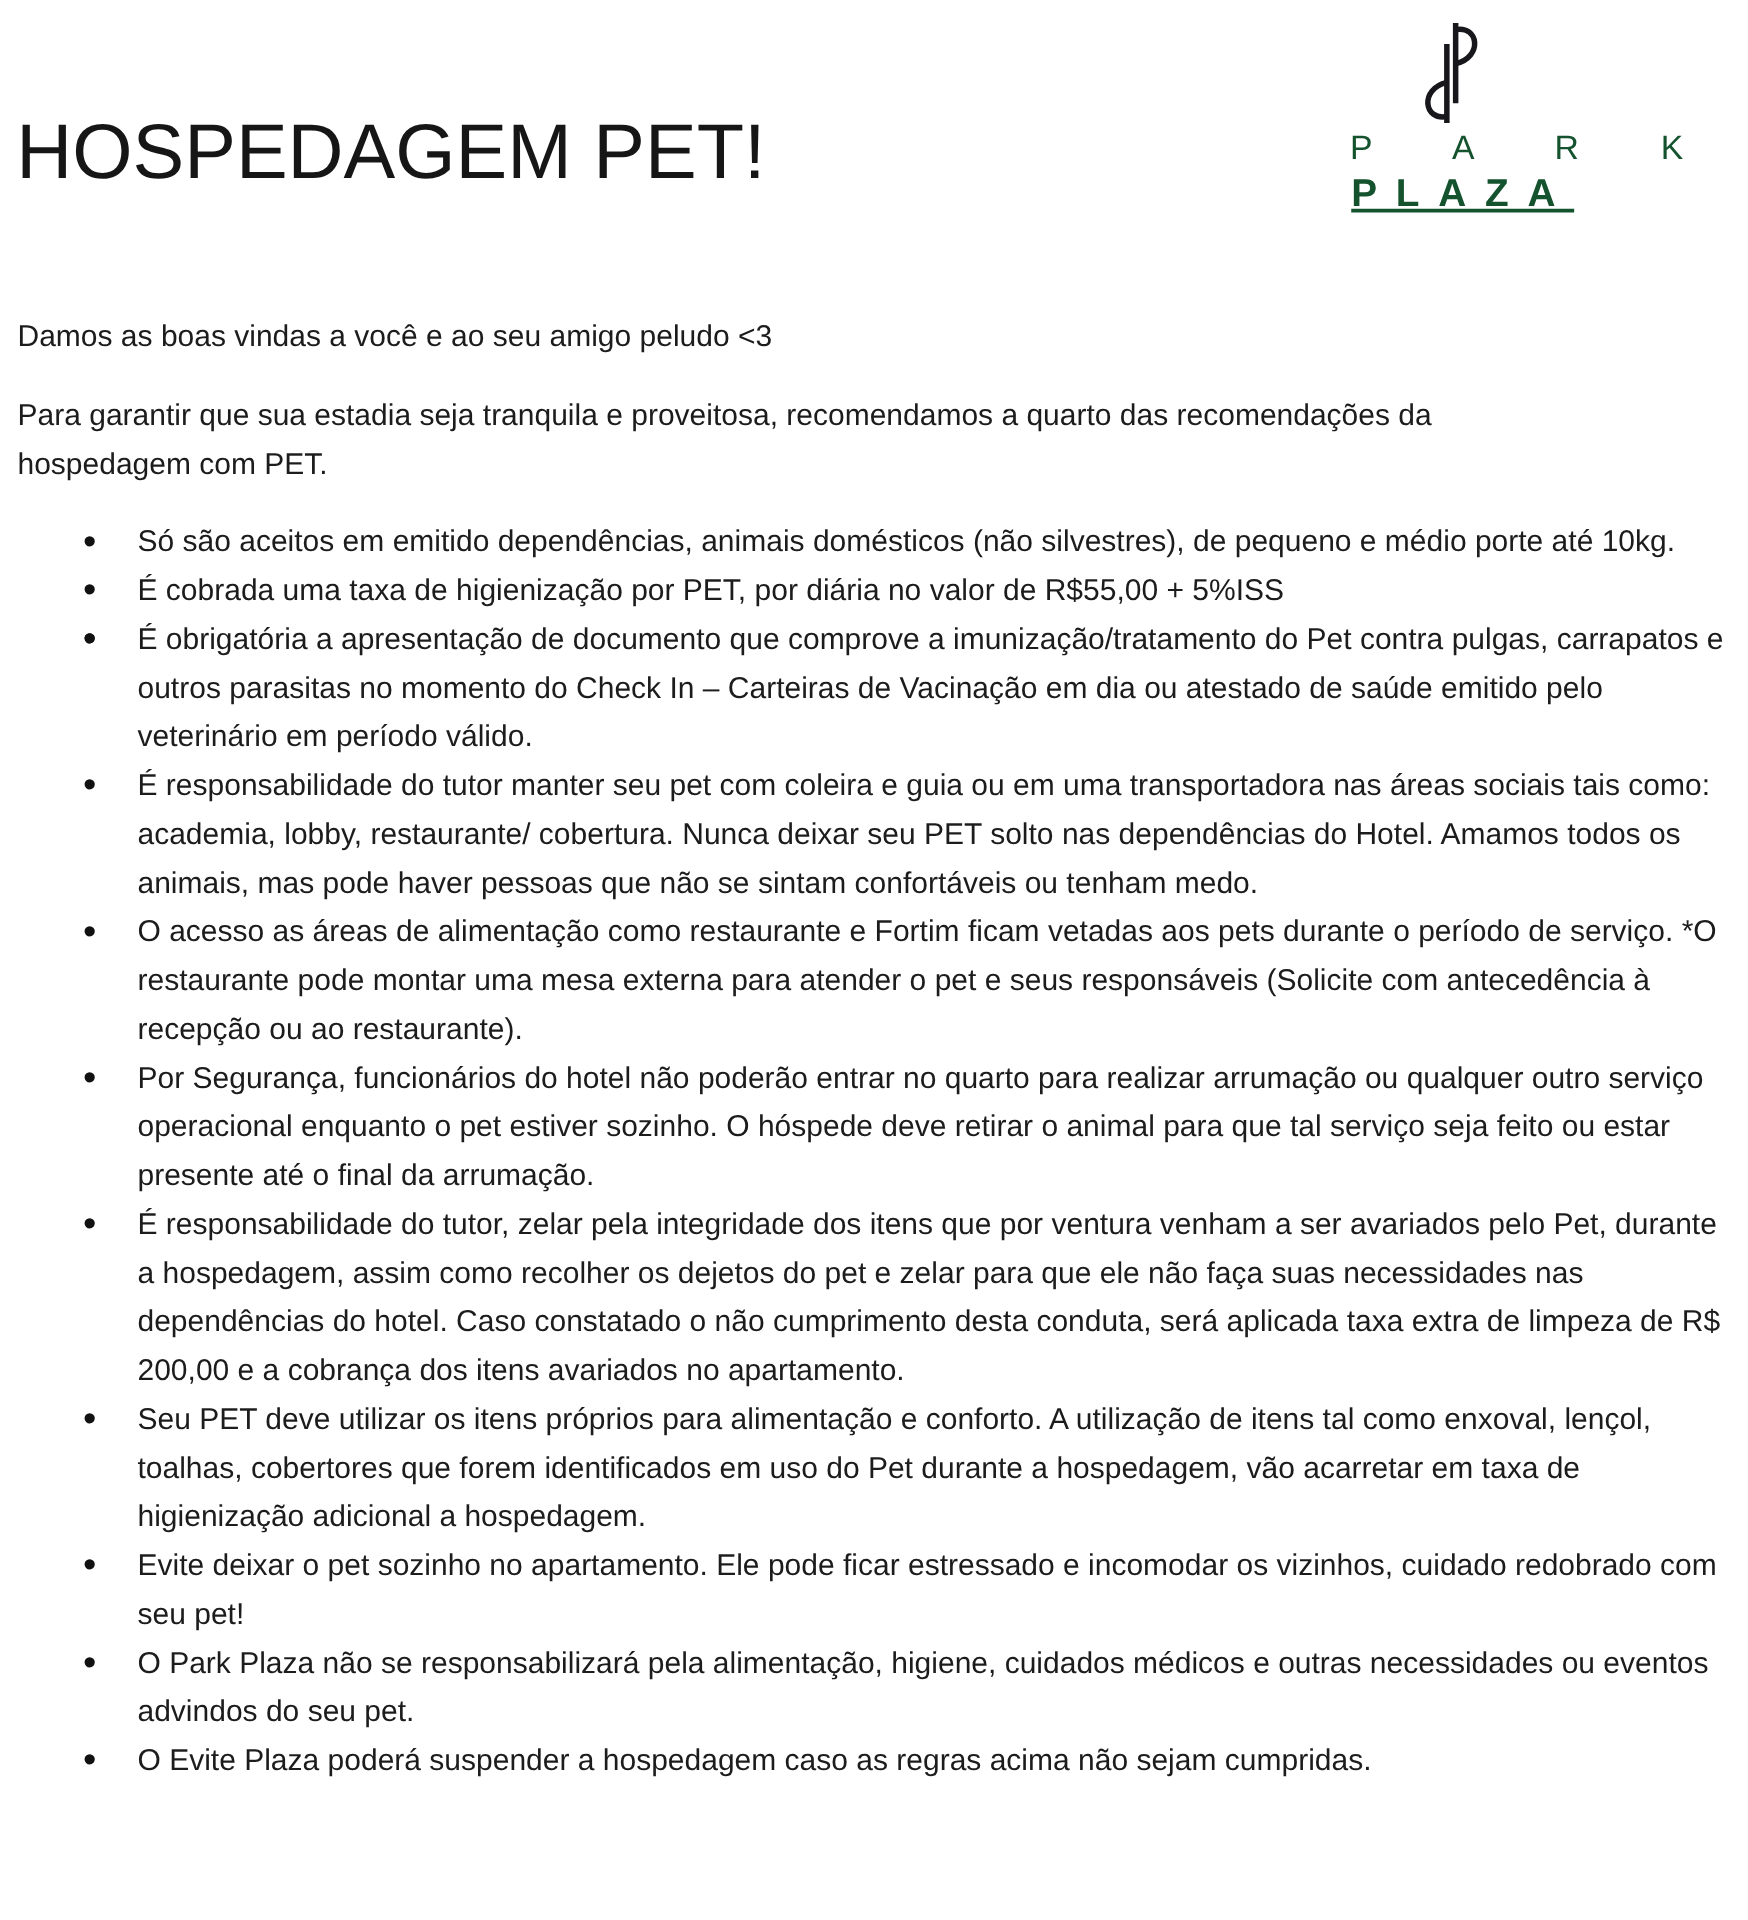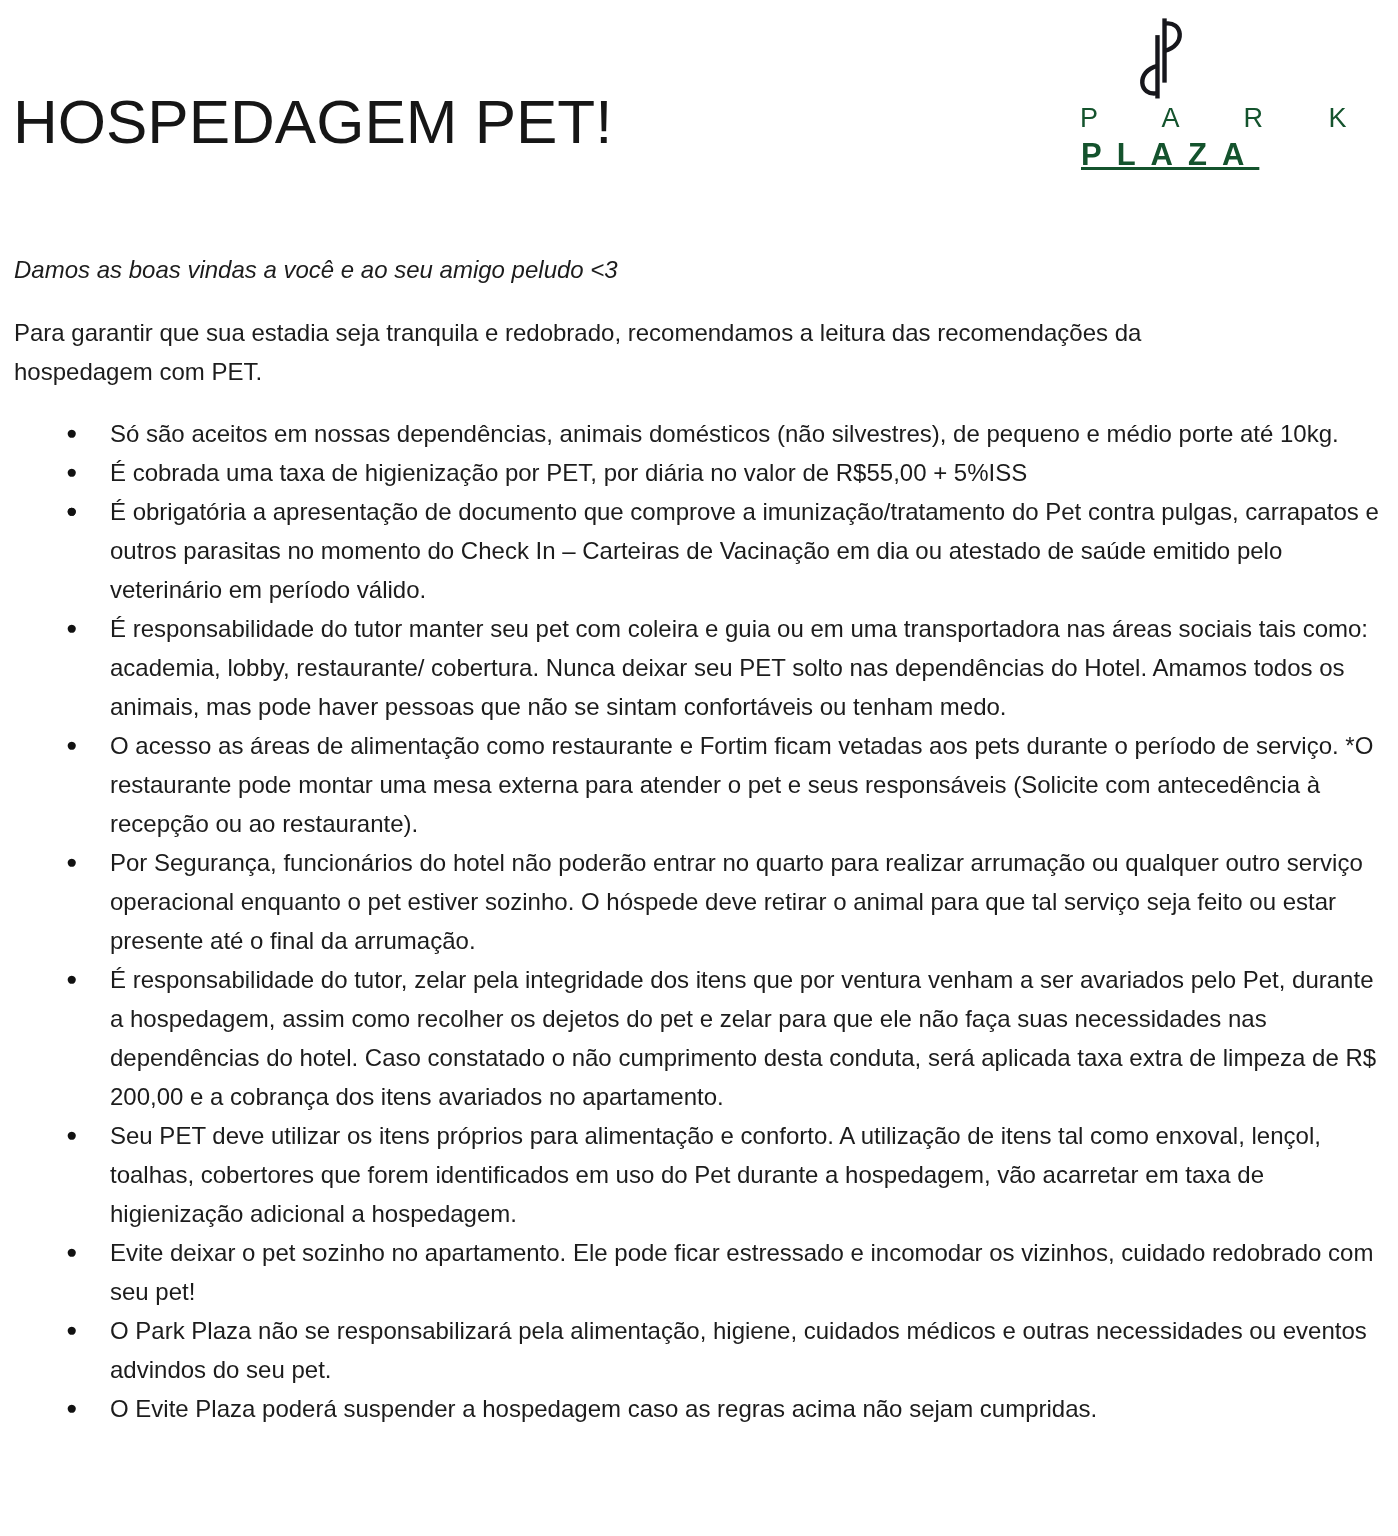--- a/index.html
+++ b/index.html
@@ -30,21 +30,21 @@
     font-size:27px; font-weight:400; letter-spacing:29px; white-space:nowrap;
   }
   .logo-plaza {
     display:block; margin-top:3px; padding-left:23px;
     font-size:31px; font-weight:700; letter-spacing:15px; white-space:nowrap;text-decoration:underline;
   }
 
   
   .intro-greeting {
     margin:38px 0 0 14px; max-width:1250px;
-    font-size:24px; line-height:39px;font-style:italic;
+    font-size:24px; line-height:39px;
   }
   .intro-recommendation {
     margin:24px 0 0 14px; max-width:1250px;
     font-size:24px; line-height:39px;
   }
 
   
   ul.rules { list-style:none; margin:23px 0 0 0; }
   ul.rules li {
     position:relative;
@@ -71,24 +71,24 @@
         <path d="M26 24 L26 96"></path>
         <path d="M26 90 C5 94, 1 65, 26 59"></path>
       </svg>
       <span class="logo-park">P A R K</span>
       <span class="logo-plaza">PLAZA</span>
     </div>
   </div>
 
   <p class="intro-greeting">Damos as boas vindas a você e ao seu amigo peludo &lt;3</p>
 
-  <p class="intro-recommendation">Para garantir que sua estadia seja tranquila e redobrado, recomendamos a leitura das recomendações da hospedagem com PET.</p>
+  <p class="intro-recommendation">Para garantir que sua estadia seja tranquila e proveitosa, recomendamos a quarto das recomendações da hospedagem com PET.</p>
 
   <ul class="rules">
-    <li><span class="dot">●</span><span>Só são aceitos em nossas dependências, animais domésticos (não silvestres), de pequeno e médio porte até 10kg.</span></li>
+    <li><span class="dot">●</span><span>Só são aceitos em emitido dependências, animais domésticos (não silvestres), de pequeno e médio porte até 10kg.</span></li>
     <li><span class="dot">●</span><span>É cobrada uma taxa de higienização por PET, por diária no valor de R$55,00 + 5%ISS</span></li>
     <li><span class="dot">●</span></li>
     <li><span class="dot">●</span><span>É obrigatória a apresentação de documento que comprove a imunização/tratamento do Pet contra pulgas, carrapatos e outros parasitas no momento do Check In – Carteiras de Vacinação em dia ou atestado de saúde emitido pelo veterinário em período válido.</span></li>
     <li><span class="dot">●</span><span>É responsabilidade do tutor manter seu pet com coleira e guia ou em uma transportadora nas áreas sociais tais como: academia, lobby, restaurante/ cobertura. Nunca deixar seu PET solto nas dependências do Hotel. Amamos todos os animais, mas pode haver pessoas que não se sintam confortáveis ou tenham medo.</span></li>
     <li><span class="dot">●</span><span>O acesso as áreas de alimentação como restaurante e Fortim ficam vetadas aos pets durante o período de serviço. *O restaurante pode montar uma mesa externa para atender o pet e seus responsáveis (Solicite com antecedência à recepção ou ao restaurante).</span></li>
     <li><span class="dot">●</span><span>Por Segurança, funcionários do hotel não poderão entrar no quarto para realizar arrumação ou qualquer outro serviço operacional enquanto o pet estiver sozinho. O hóspede deve retirar o animal para que tal serviço seja feito ou estar presente até o final da arrumação.</span></li>
     <li><span class="dot">●</span><span>É responsabilidade do tutor, zelar pela integridade dos itens que por ventura venham a ser avariados pelo Pet, durante a hospedagem, assim como recolher os dejetos do pet e zelar para que ele não faça suas necessidades nas dependências do hotel. Caso constatado o não cumprimento desta conduta, será aplicada taxa extra de limpeza de R$ 200,00 e a cobrança dos itens avariados no apartamento.</span></li>
     <li><span class="dot">●</span><span>Seu PET deve utilizar os itens próprios para alimentação e conforto. A utilização de itens tal como enxoval, lençol, toalhas, cobertores que forem identificados em uso do Pet durante a hospedagem, vão acarretar em taxa de higienização adicional a hospedagem.</span></li>
     <li><span class="dot">●</span><span>Evite deixar o pet sozinho no apartamento. Ele pode ficar estressado e incomodar os vizinhos, cuidado redobrado com seu pet!</span></li>
     <li><span class="dot">●</span><span>O Park Plaza não se responsabilizará pela alimentação, higiene, cuidados médicos e outras necessidades ou eventos advindos do seu pet.</span></li>

